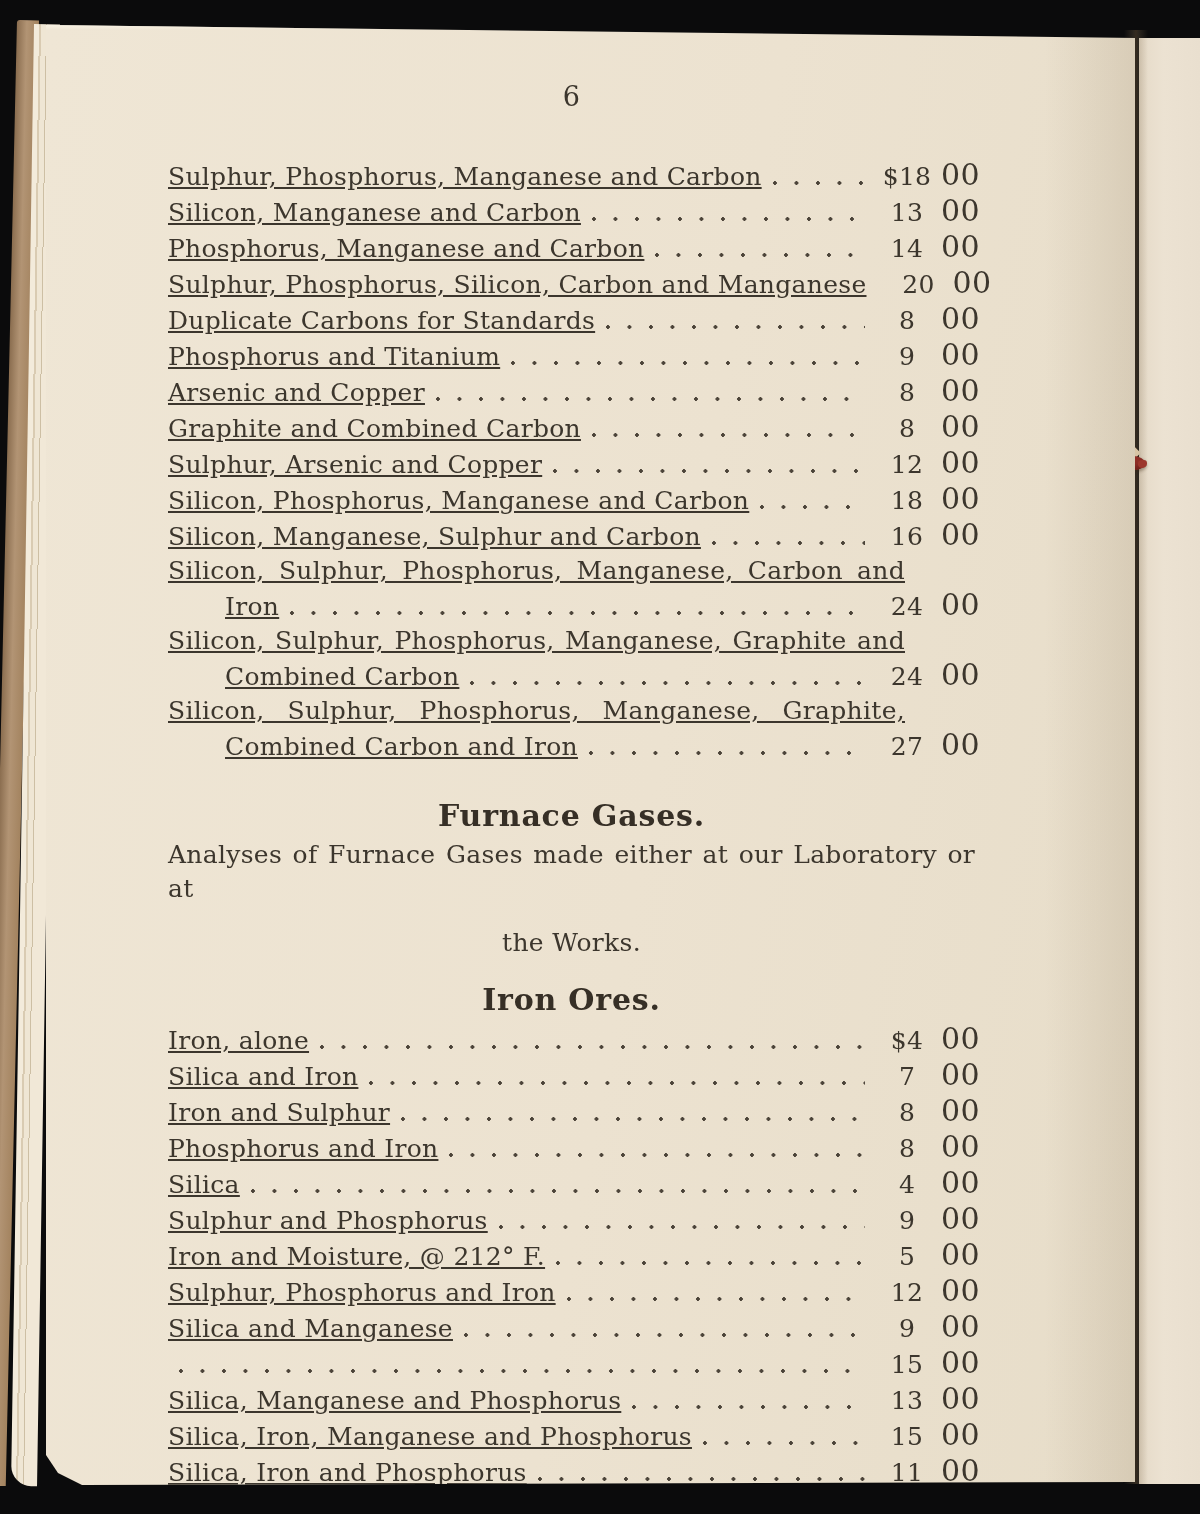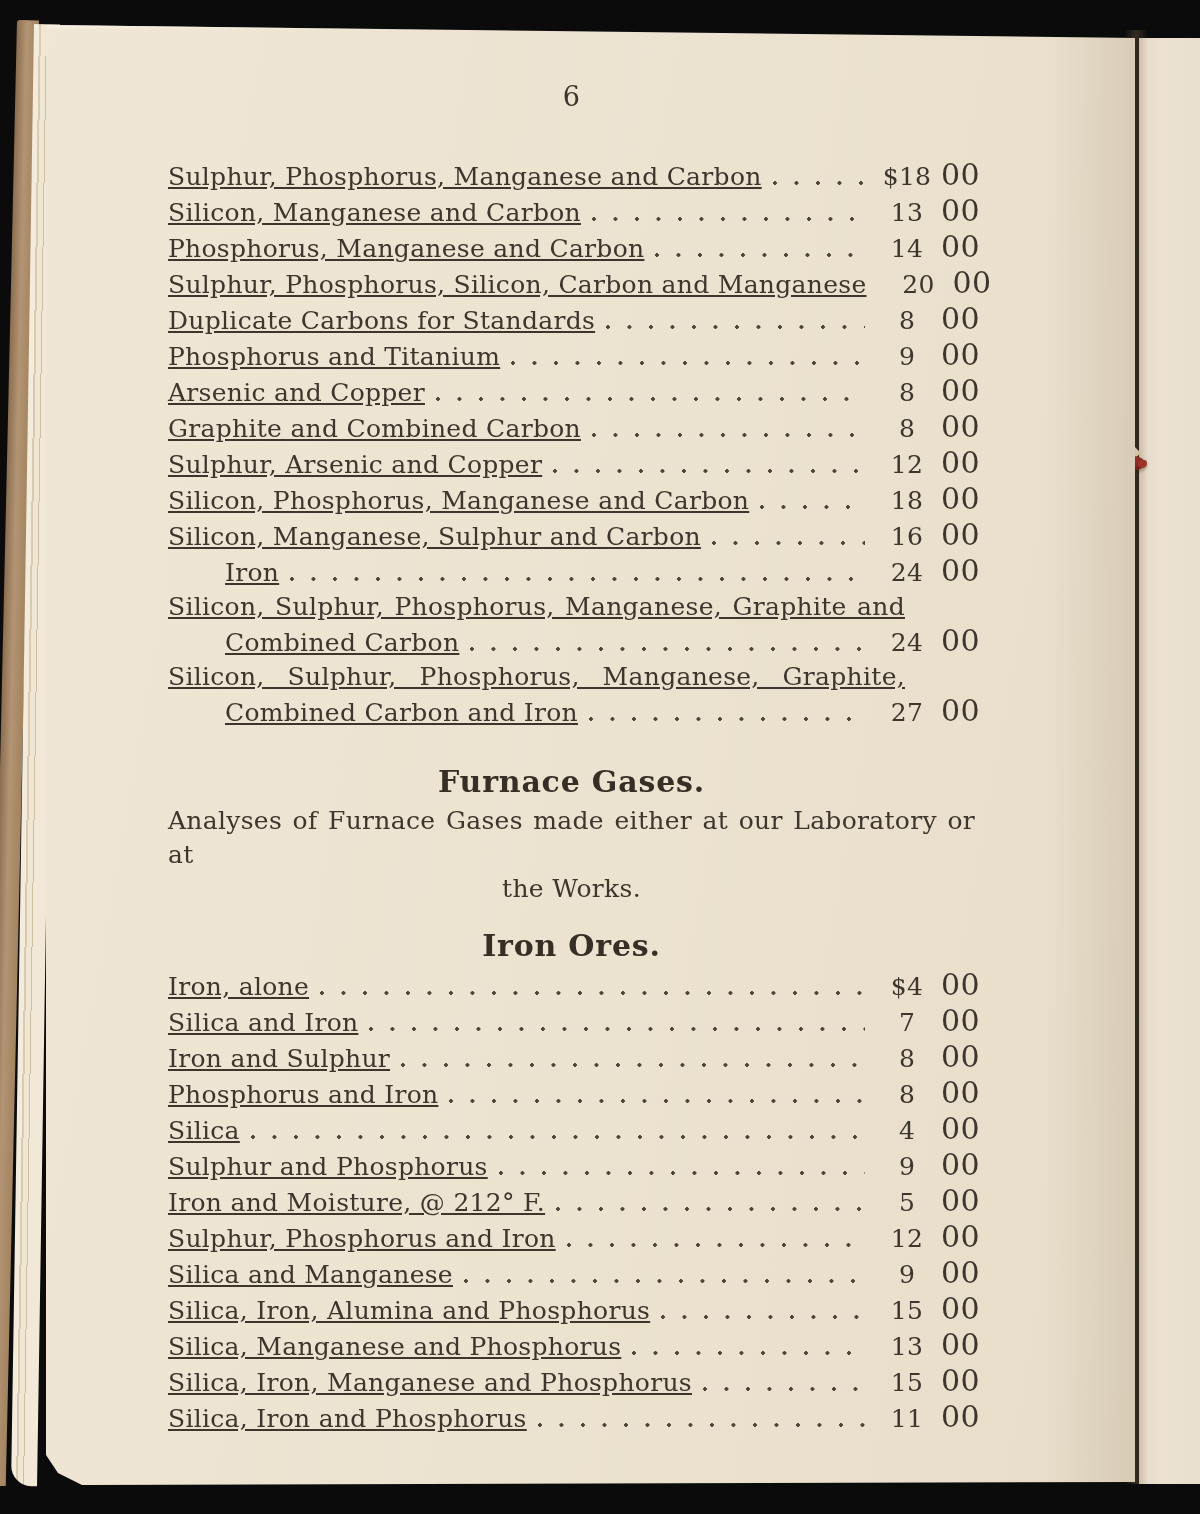--- a/index.html
+++ b/index.html
@@ -103,21 +103,21 @@
   .indent { padding-left: 57px; }
 
   .section-heading {
     text-align: center; font-weight: bold; font-size: 30px;
     line-height: 40px; letter-spacing: 0.8px; color: #362f26;
   }
   .heading-furnace { margin-top: 32px; }
   .heading-iron    { margin-top: 20px; }
   .section-body { margin-top: 2px; font-size: 25px; line-height: 34px; }
   .body-line1 { text-align: justify; text-align-last: justify; }
-  .body-line2 { text-align: center; }
+  .body-line2 { text-align: center; margin-top: 20px; }
 </style>
 </head>
 <body>
 
 <div class="cover-edge"></div>
 <div class="sheet-edges"></div>
 <div class="right-page"></div>
 <div class="gutter"></div>
 <div class="thread">
   <span class="hair"></span>
@@ -271,20 +271,25 @@
             <span class="price">
               <span class="dollars">16</span>
               <span class="cents">00</span>
             </span>
           </div>
 
         </div>
 
         <div class="row">
           <div class="row-line">
+
+            <span class="row-label line-first-double" style="flex:1 1 auto; white-space:normal;">Silicon, Sulphur, Phosphorus, Manganese, Carbon and</span>
+
+          </div>
+          <div class="row-line">
             <span class="row-label indent">Iron</span>
             <span class="leader"></span>
             <span class="price">
               <span class="dollars">24</span>
               <span class="cents">00</span>
             </span>
           </div>
         </div>
 
         <div class="row">
@@ -424,21 +429,20 @@
             <span class="leader"></span>
             <span class="price">
               <span class="dollars">9</span>
               <span class="cents">00</span>
             </span>
           </div>
         </div>
 
         <div class="row">
           <div class="row-line">
-            <span class="row-label">Silica, Iron, Alumina and Phosphorus</span>
             <span class="leader"></span>
             <span class="price">
               <span class="dollars">15</span>
               <span class="cents">00</span>
             </span>
           </div>
         </div>
 
         <div class="row">
           <div class="row-line">

